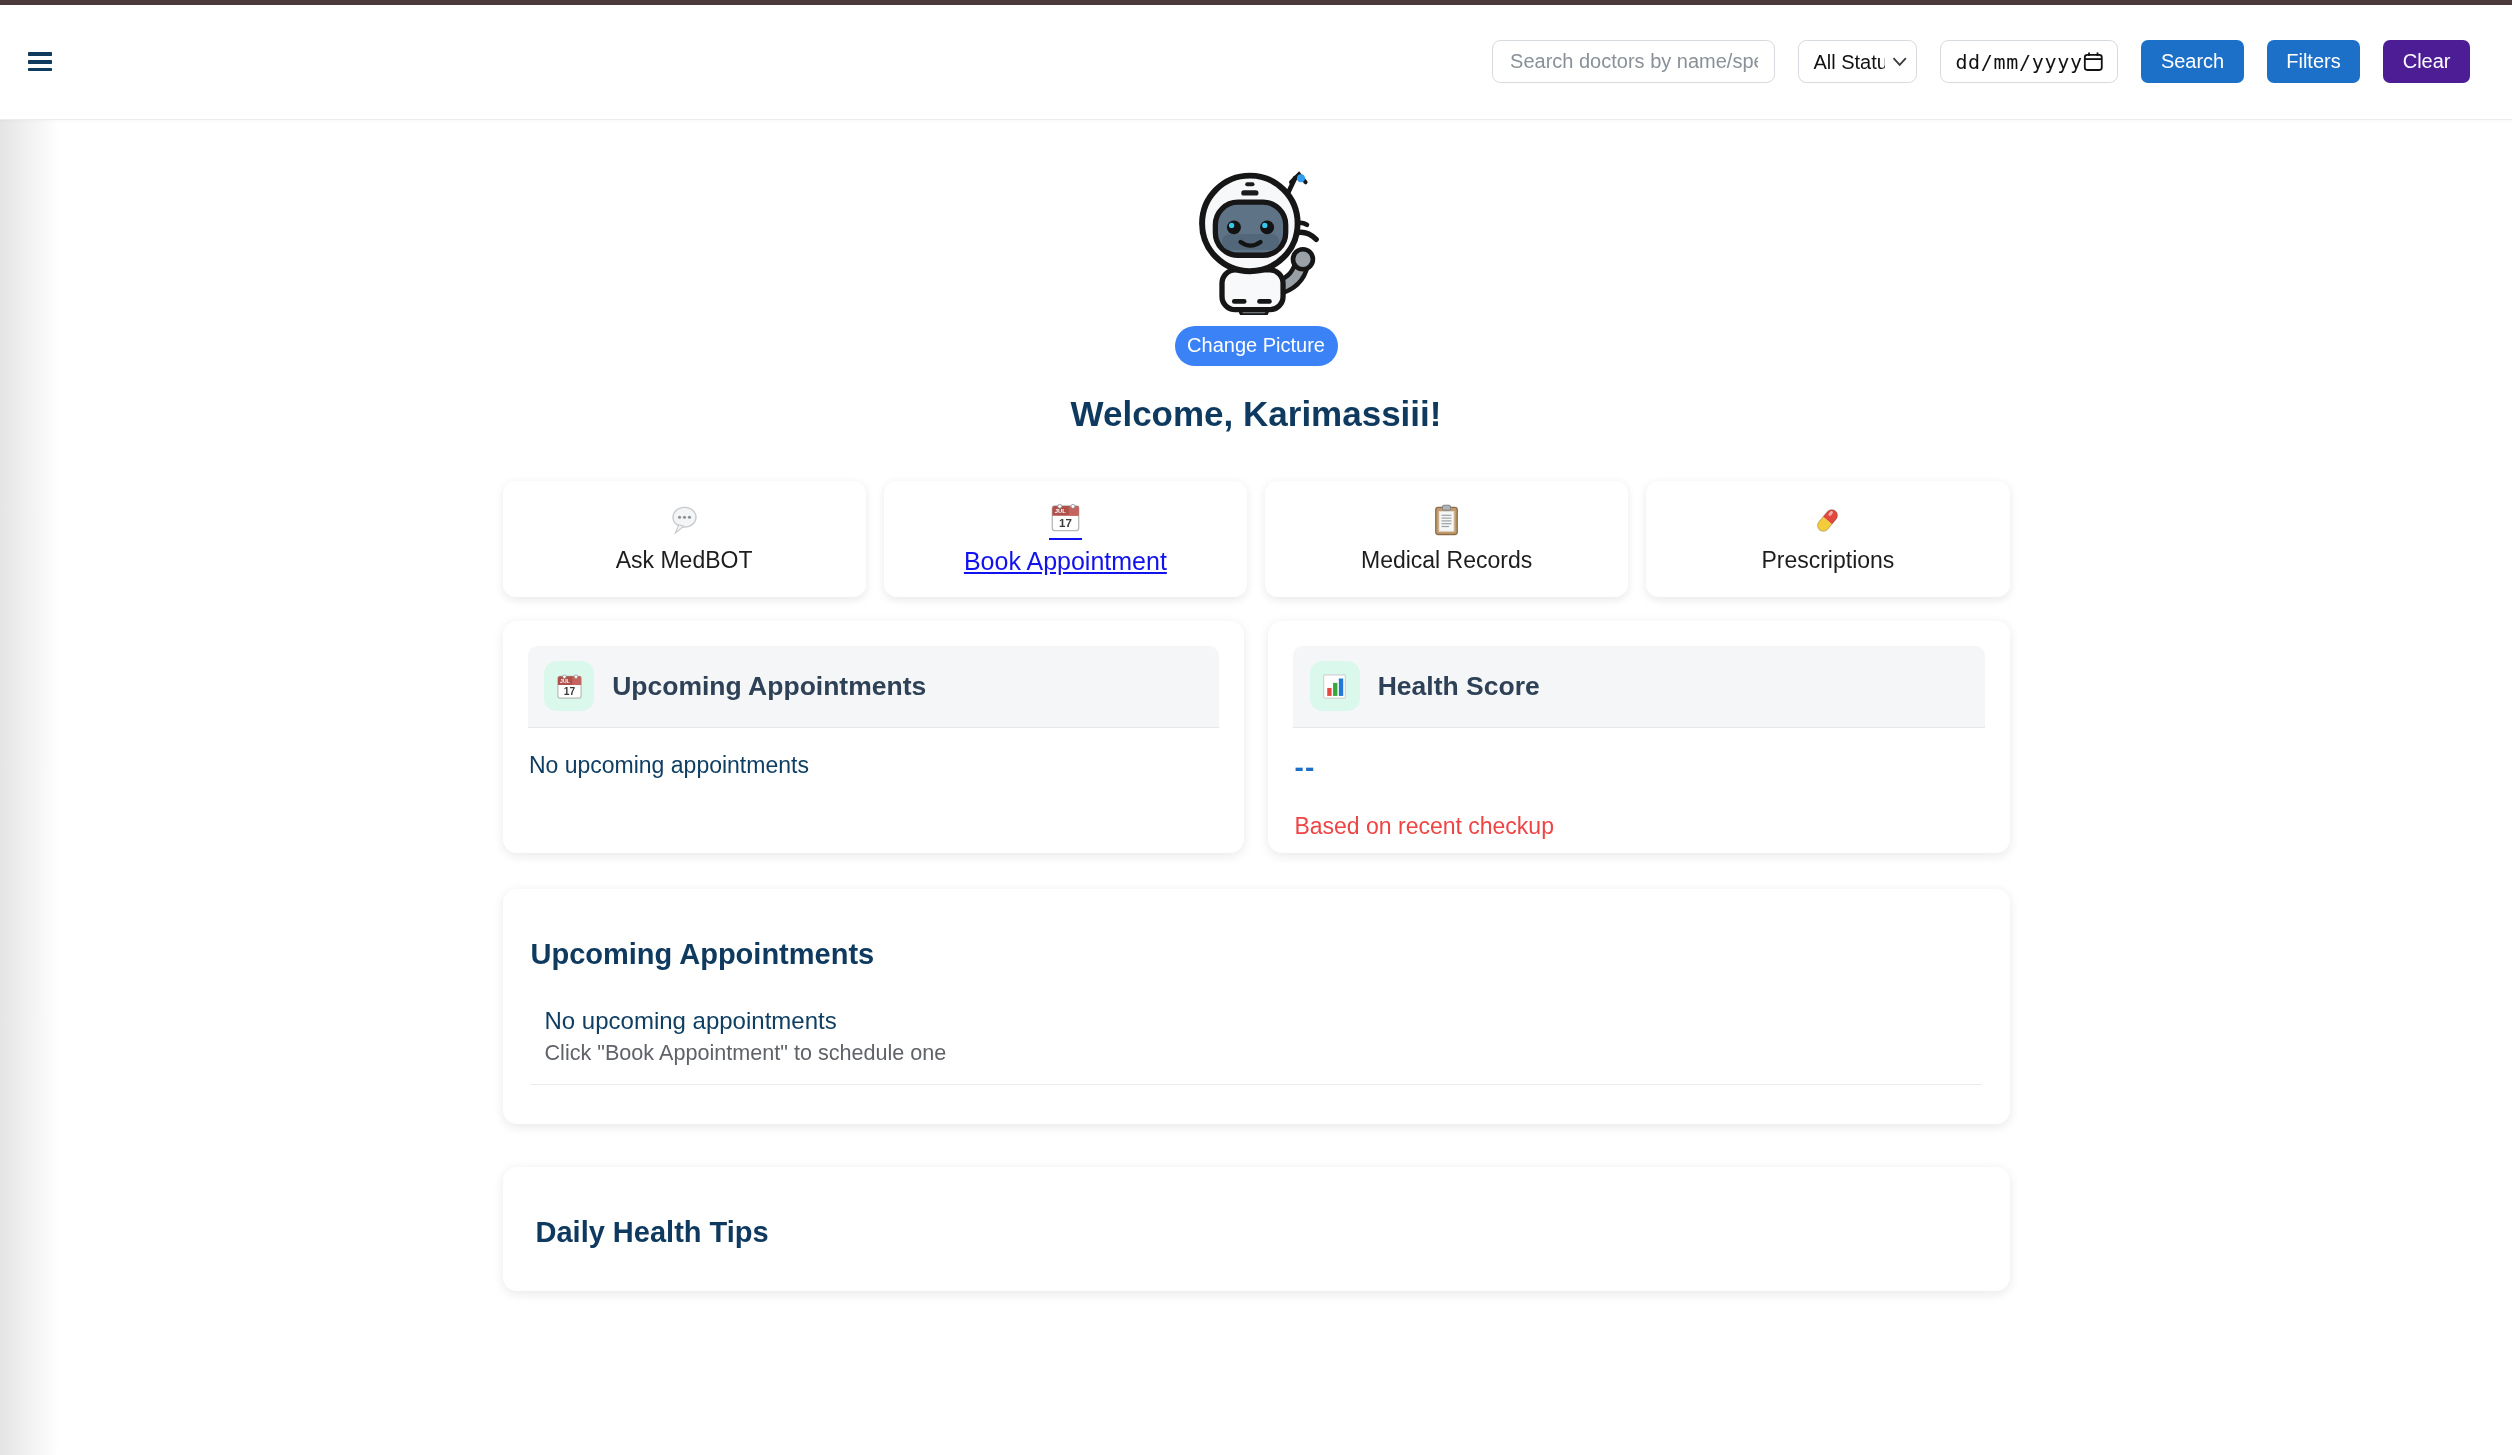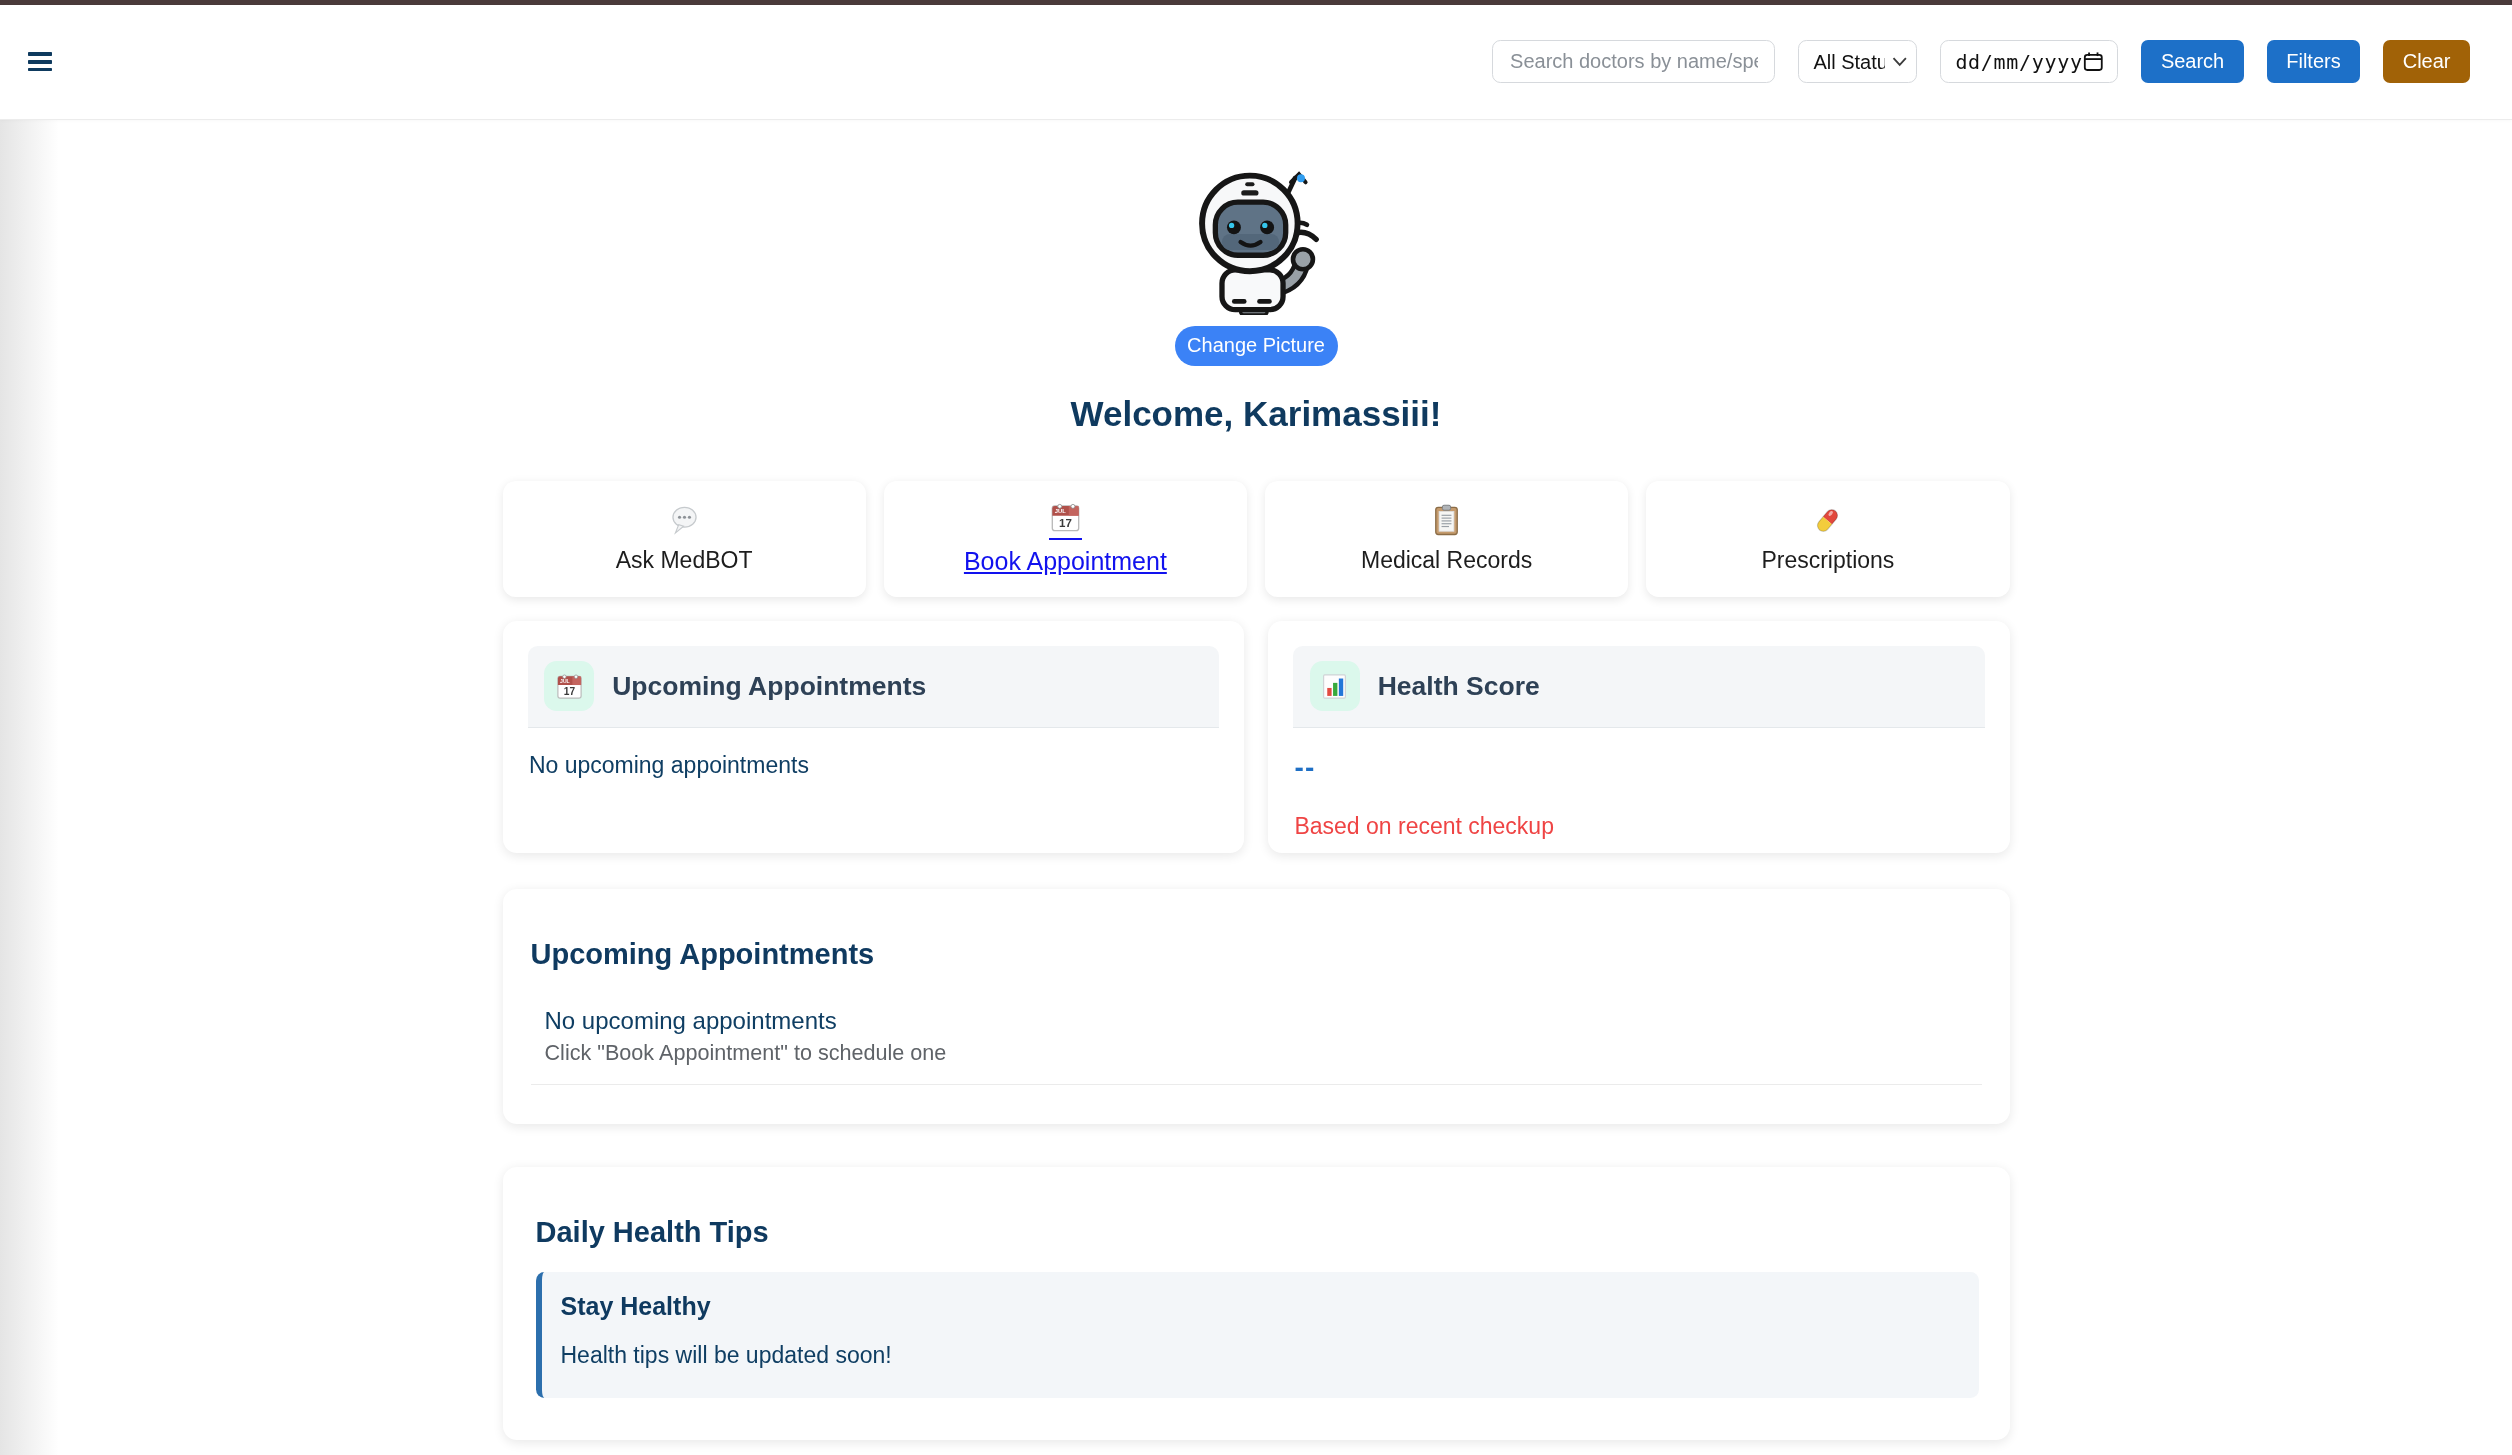--- a/index.html
+++ b/index.html
@@ -28,21 +28,21 @@
   .status-select { appearance:none; -webkit-appearance:none; width:100%; height:43px;
     border:1.4px solid #d6d9dd; border-radius:8.4px; background:#fff; font-size:20px;
     padding:0 31px 0 14px; color:#111; }
   .select-chevron { position:absolute; right:9.8px; top:15.4px; pointer-events:none; }
   .date-field { width:178px; display:flex; align-items:center; justify-content:space-between;
     padding:10px 14px; font-family:"DejaVu Sans Mono", monospace; font-size:20px; letter-spacing:0.7px; color:#111;
     cursor:text; }
   .btn { height:43px; border:none; border-radius:7px; color:#fff; font-size:20px;
     padding:0 19.5px; cursor:pointer; }
   .btn-blue { background:#1d70c8;text-align:center; }
-  .btn-gray { background:#a16207; }
+  .btn-gray { background:#4c1d95; }
 
   
   .main { width:1507px; margin:0 auto; }
   .profile { display:flex; flex-direction:column; align-items:center; }
   .robot { margin-top:49px; }
   .change-pic { margin-top:11px; width:163px; height:40px; border:none; border-radius:20px;
     background:#3b82f6; color:#ffffff; font-size:20px; cursor:pointer; }
   .welcome { margin-top:28px; font-size:35px; font-weight:700; color:#0f3a5f; text-align:center; }
 
   
@@ -261,20 +261,16 @@
     <div class="appt-empty">
       <div class="appt-empty-title">No upcoming appointments</div>
       <div class="appt-empty-hint">Click "Book Appointment" to schedule one</div>
     </div>
     <hr class="appt-divider">
     <div class="appt-footer"></div>
   </section>
 
   <section class="section-card tips-section">
     <h2 class="section-title">Daily Health Tips</h2>
-    <div class="tip-box">
-      <div class="tip-title">Stay Healthy</div>
-      <div class="tip-body">Health tips will be updated soon!</div>
-    </div>
   </section>
 
 </main>
 
 
 </body></html>

